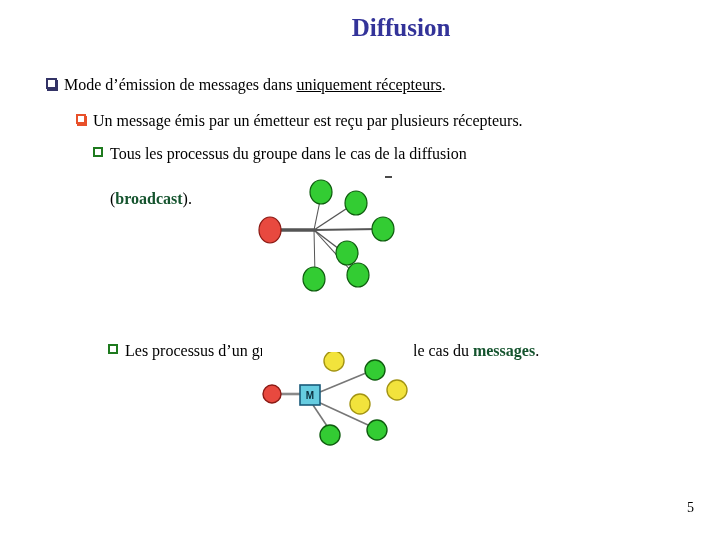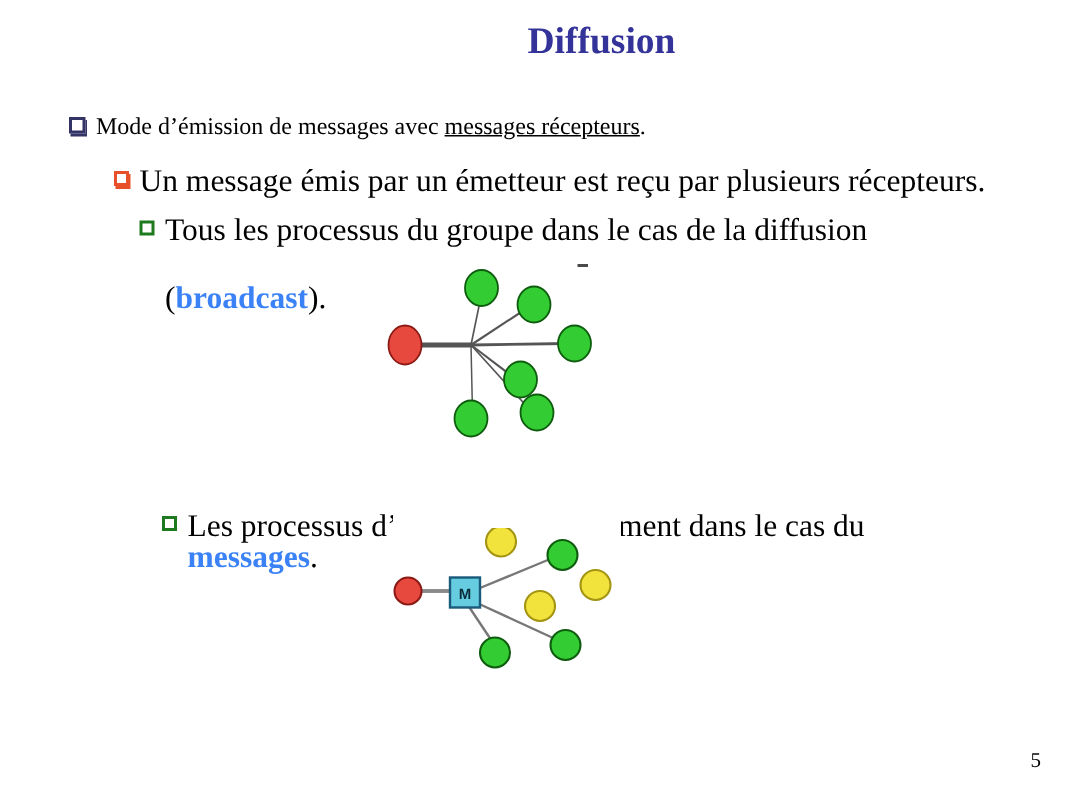--- a/index.html
+++ b/index.html
@@ -64,34 +64,34 @@
     background: #ffffff;
     box-shadow: 1px 2px 0 0 #E8502A;
   }
   .sq-green {
     width: 10px;
     height: 10px;
     border: 2px solid #1E7A1E;
     background: #ffffff;
   }
   .bullet-text {
-    font-size: 21px;
+    font-size: 16px;
     line-height: 21px;
     color: #000000;
   }
 
   #bullet-lvl1 { left: 46px; top: 74px; width: 640px; }
   #bullet-lvl1 .bullet-text { font-size: 16px; }
   #bullet-lvl2 { left: 76px; top: 110px; width: 610px; }
   #bullet-lvl3 { left: 93px; top: 143px; width: 570px; }
   #bullet-lvl4 { left: 108px; top: 340px; width: 560px; }
 
   .underline { text-decoration: underline; }
   .kw-red {
-    color: #3b82f6;
+    color: #14532d;
     font-weight: bold;
   }
   .justified {
     text-align: justify;
     text-justify: inter-word;
   }
   .justified-line {
     display: block;
     text-align: justify;
   }
@@ -140,21 +140,21 @@
 </style>
 </head>
 <body>
 
 <div id="slide">
 
   <div class="slide-title">Diffusion</div>
 
   <div class="bullet-row" id="bullet-lvl1">
     <span class="bullet-marker sq-navy"></span>
-    <span class="bullet-text"><span>Mode d’émission de messages avec </span><span class="underline">messages récepteurs</span><span>.</span></span>
+    <span class="bullet-text"><span>Mode d’émission de messages dans </span><span class="underline">uniquement récepteurs</span><span>.</span></span>
   </div>
 
   <div class="bullet-row" id="bullet-lvl2">
     <span class="bullet-marker sq-orange"></span>
     <span class="bullet-text">Un message émis par un émetteur est reçu par plusieurs récepteurs.</span>
   </div>
 
   <div class="bullet-row" id="bullet-lvl3">
     <span class="bullet-marker sq-green"></span>
     <span class="bullet-text justified">

